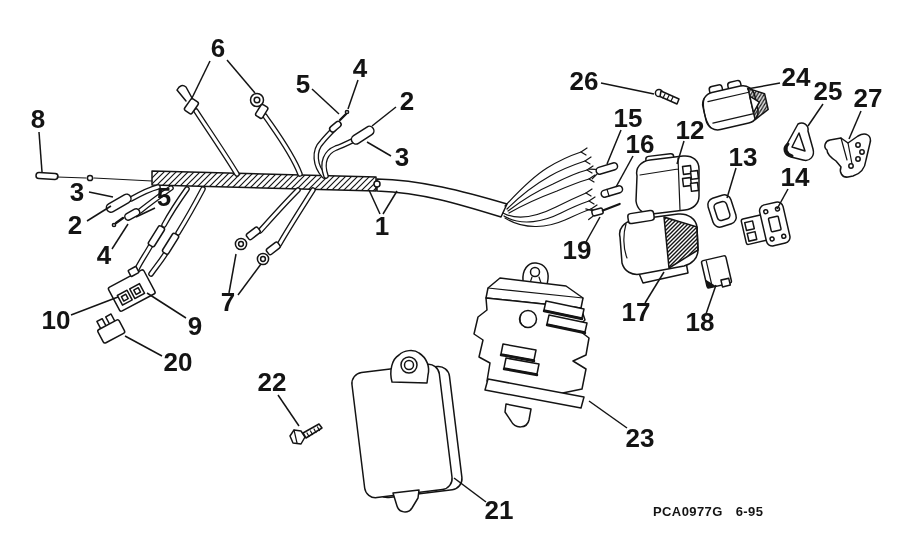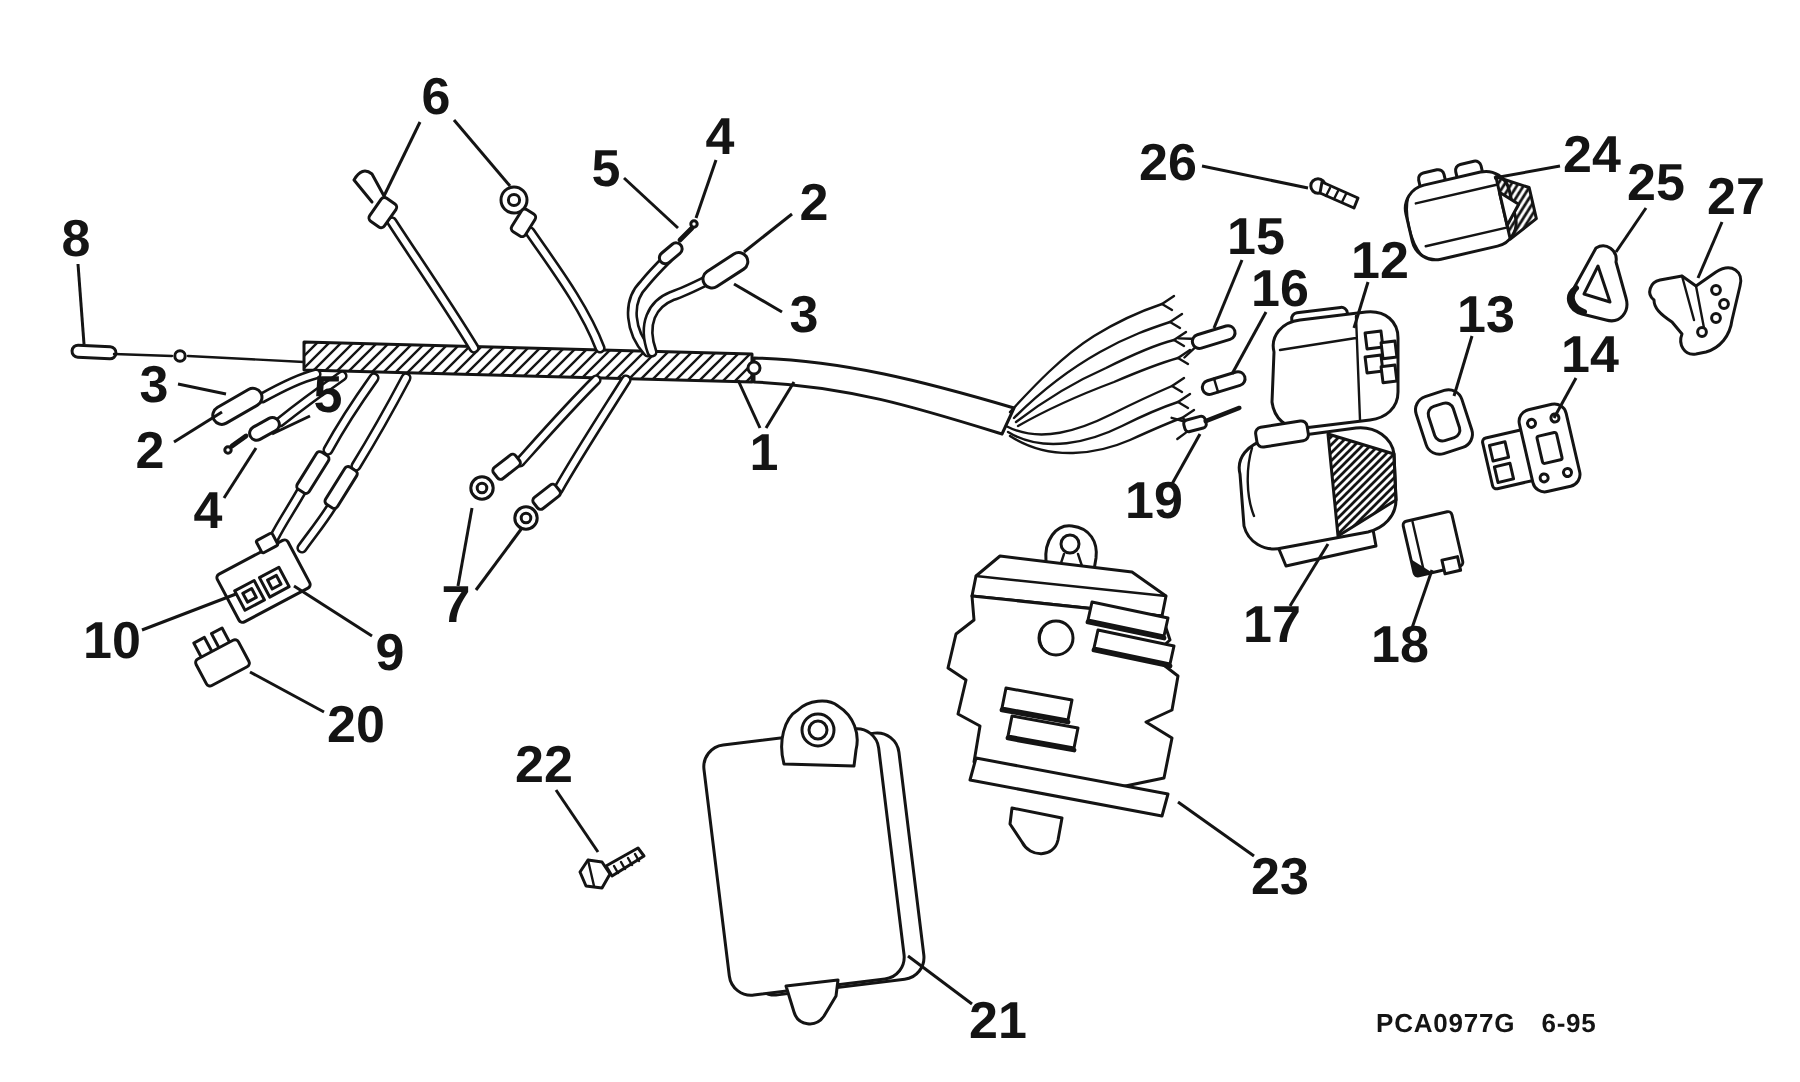--- a/index.html
+++ b/index.html
@@ -7,21 +7,21 @@
          font-family:"Liberation Sans",sans-serif;}
   svg{position:absolute;left:0;top:0;}
   
   .ln{fill:none;stroke:var(--ink,#141414);stroke-width:1.5;stroke-linecap:round;stroke-linejoin:round;}
   .thin{stroke-width:1.2;}
   .fw{fill:#fff;stroke:var(--ink,#141414);stroke-width:1.5;stroke-linecap:round;stroke-linejoin:round;}
   .wireO{fill:none;stroke:var(--ink,#141414);stroke-width:5.6;stroke-linecap:round;}
   .wireI{fill:none;stroke:#fff;stroke-width:3;stroke-linecap:round;}
   text.callout{font:700 26px "Liberation Sans",sans-serif;fill:var(--ink,#141414);}
   .callout-leader{stroke:var(--ink,#141414);stroke-width:1.5;}
-  .figure-code{position:absolute;left:664px;top:504px;font:700 13px "Liberation Sans",sans-serif;
+  .figure-code{position:absolute;left:629px;top:504px;font:700 13px "Liberation Sans",sans-serif;
                color:var(--ink,#141414);letter-spacing:.4px;padding-left:24px;}
   .figure-code .date{margin-left:13px;}
 </style>
 </head>
 <body>
 
 <div class="stage">
 <svg id="diagram" width="900" height="541" viewBox="0 0 900 541">
   <defs>
     <pattern id="hatchP" width="6" height="6" patternUnits="userSpaceOnUse">

